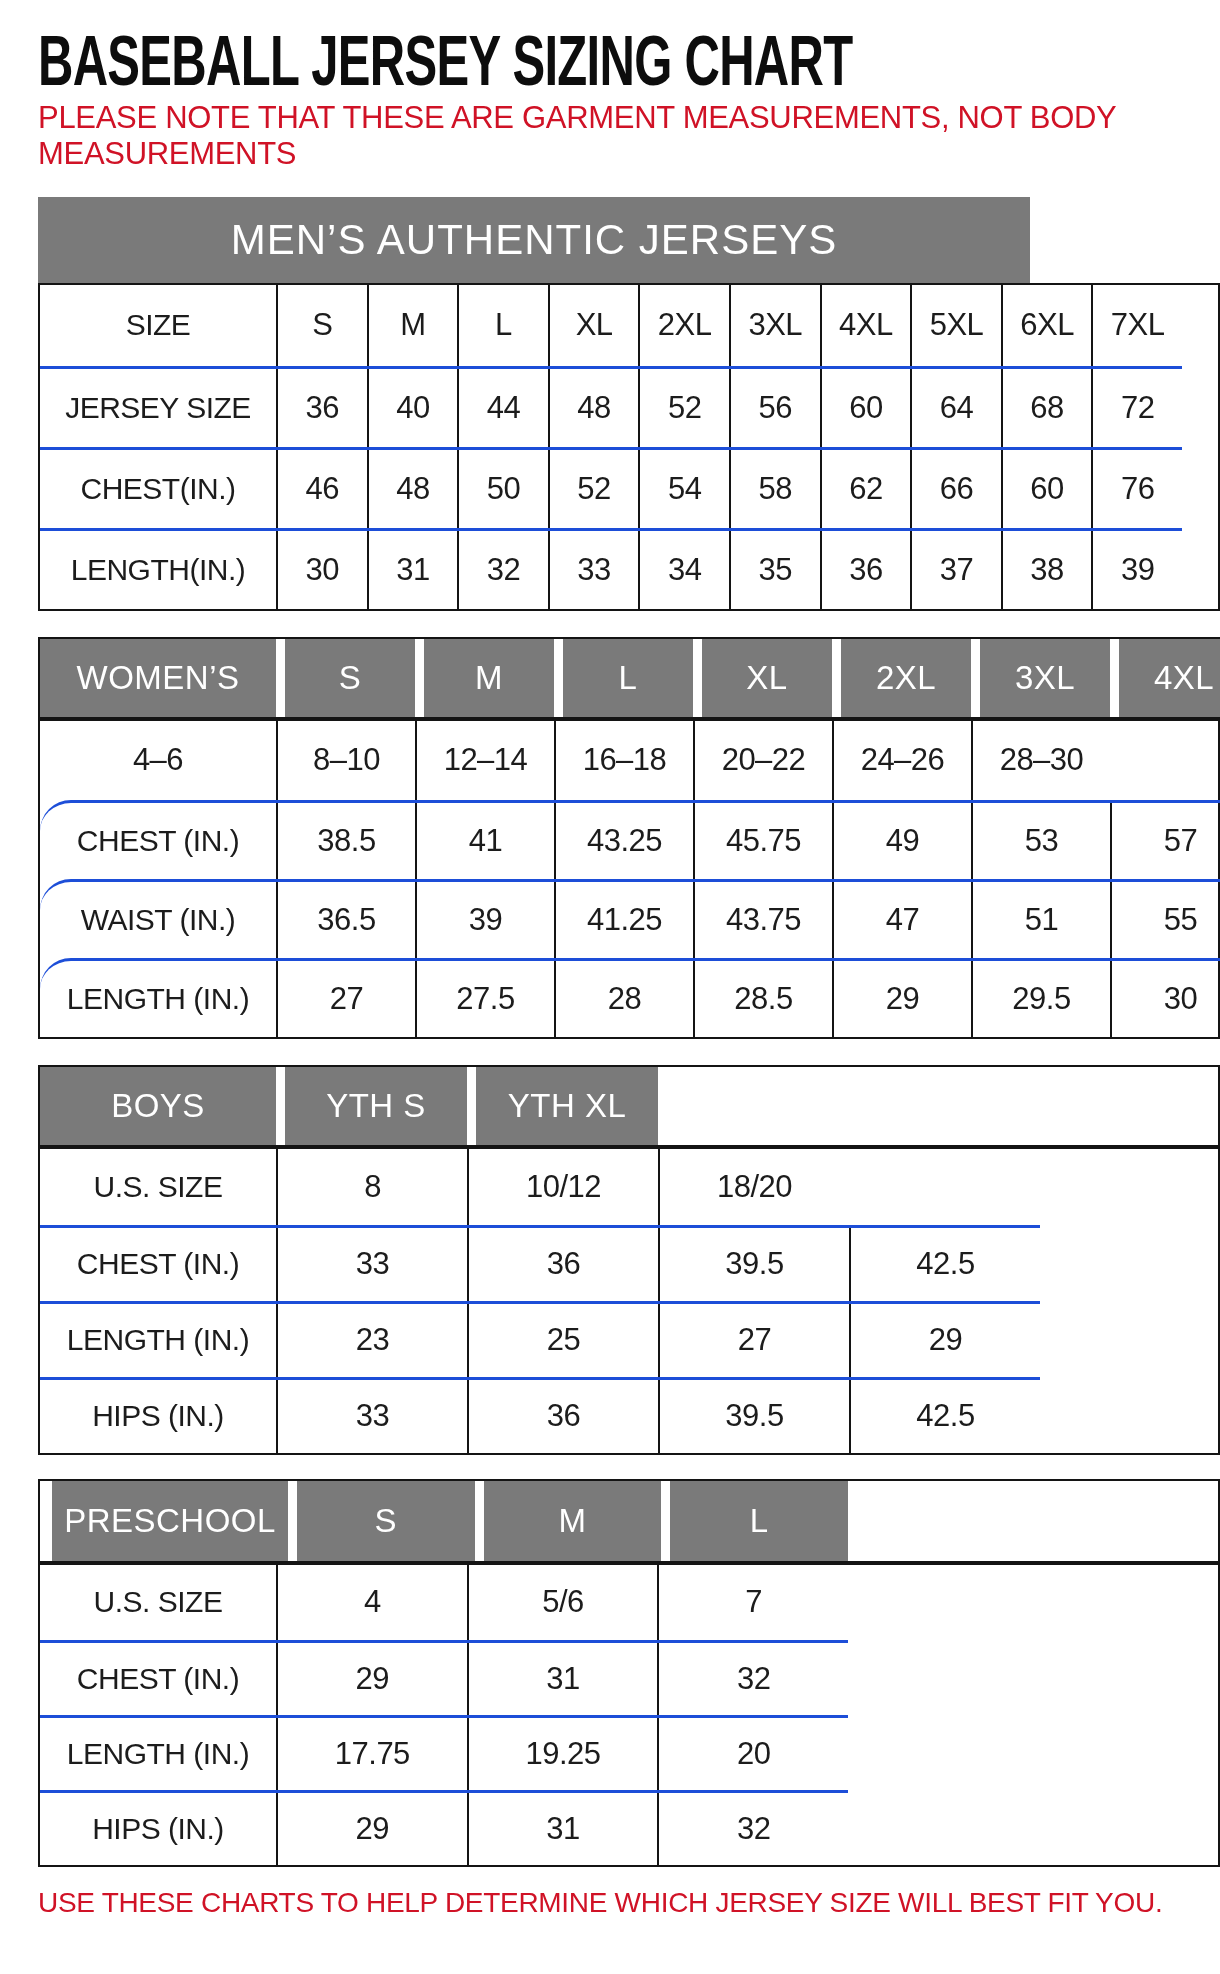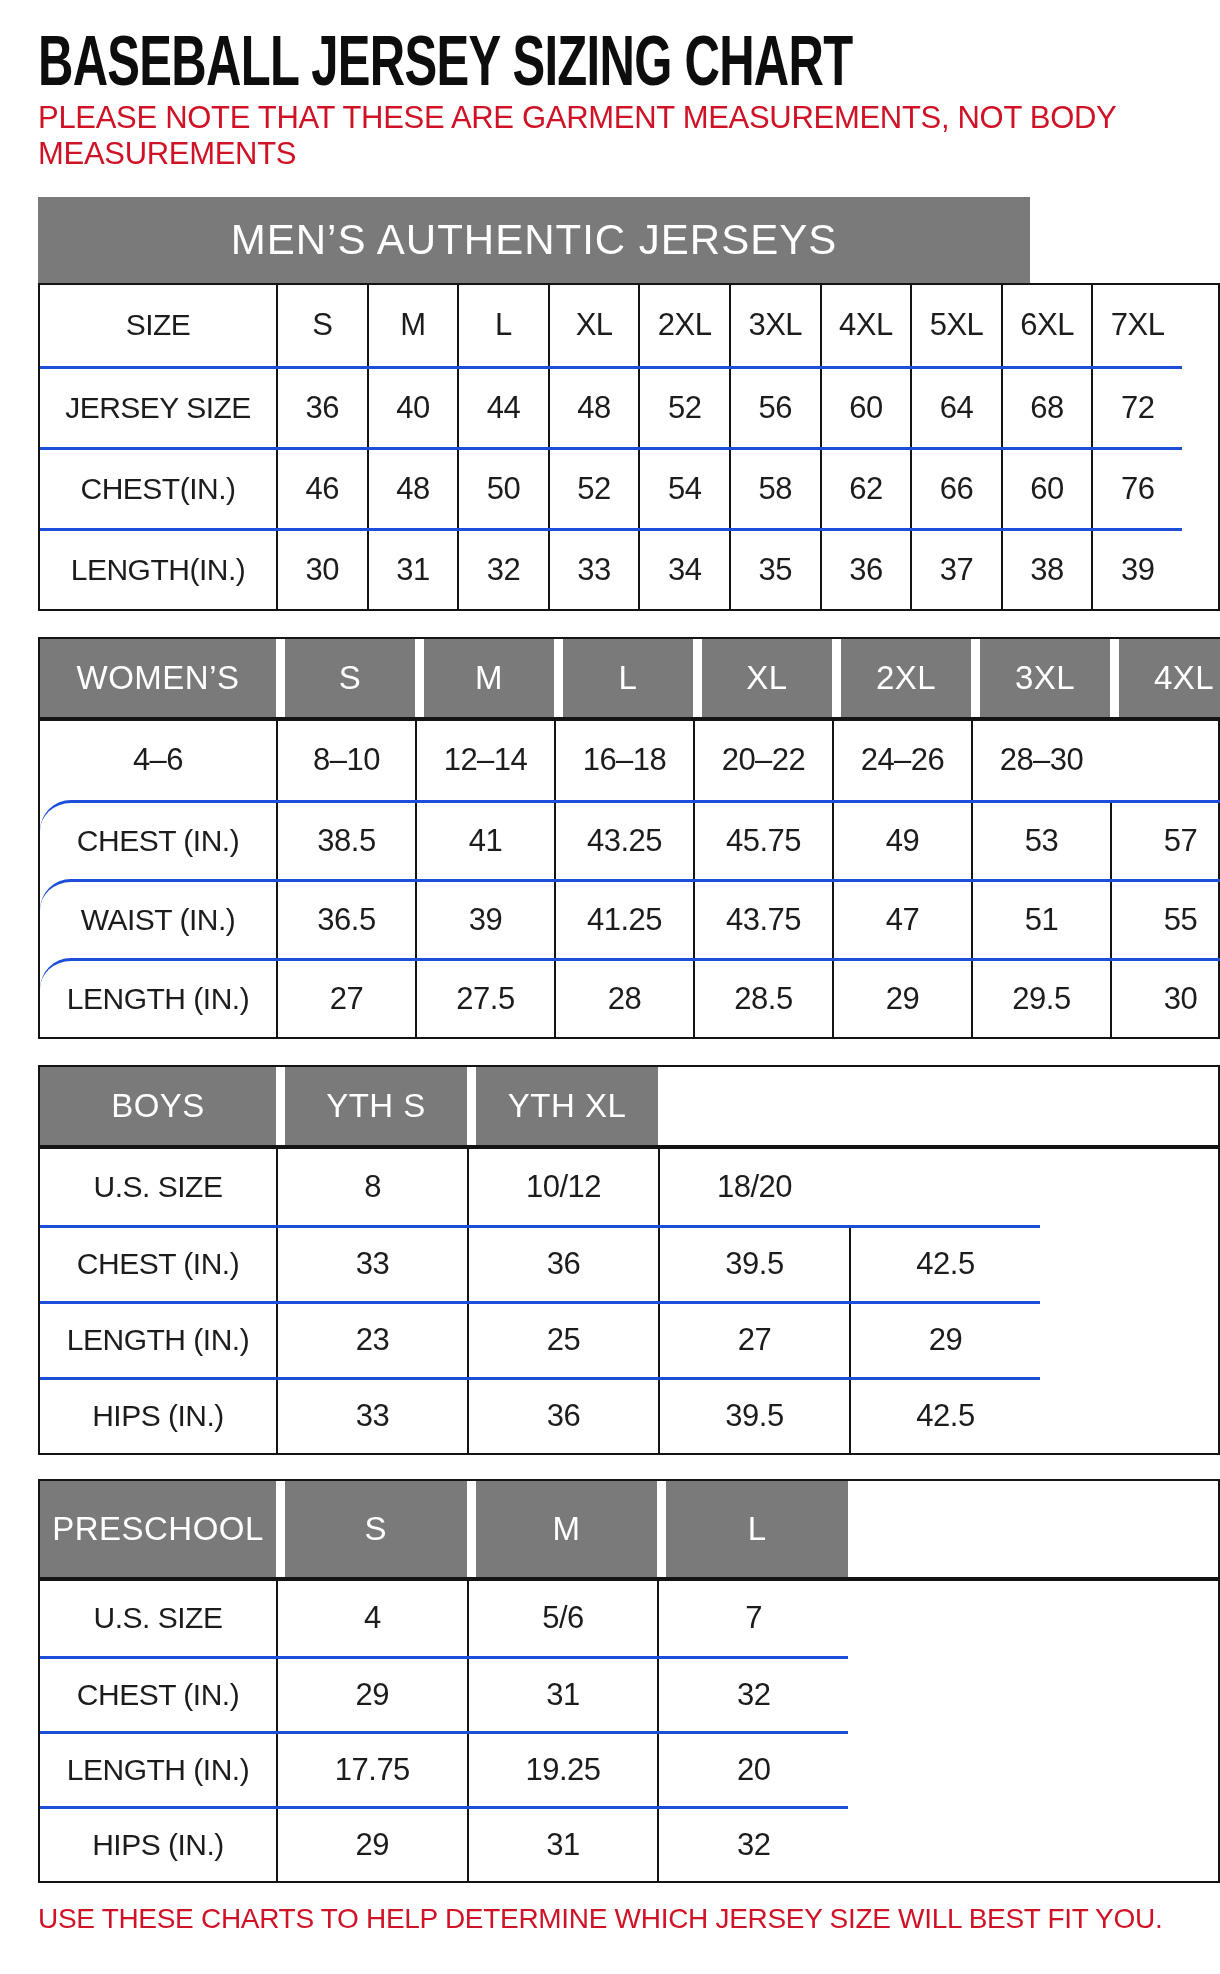--- a/index.html
+++ b/index.html
@@ -89,21 +89,21 @@
   }
   .thead .cell:first-child { border-left: none; }
   .thead + .tbody { border-top: 4px solid #141414; }
 
   
   .mens .grid-row    { height: 81px; }
   .womens .thead .grid-row { height: 78px; }
   .womens .tbody .grid-row { height: 79px; }
   .boys .thead .grid-row   { height: 78px; }
   .boys .tbody .grid-row   { height: 76px; }
-  .pre .thead .grid-row    { height: 96px; }
+  .pre .thead .grid-row    { height: 80px; padding-left: 12px; }
   .pre .tbody .grid-row    { height: 75px; }
 
   .womens { margin-top: 26px; }
   .boys   { margin-top: 26px; }
   .pre    { margin-top: 24px; }
 </style>
 </head>
 <body>
 
 <h1 class="page-title">BASEBALL JERSEY SIZING CHART</h1>

